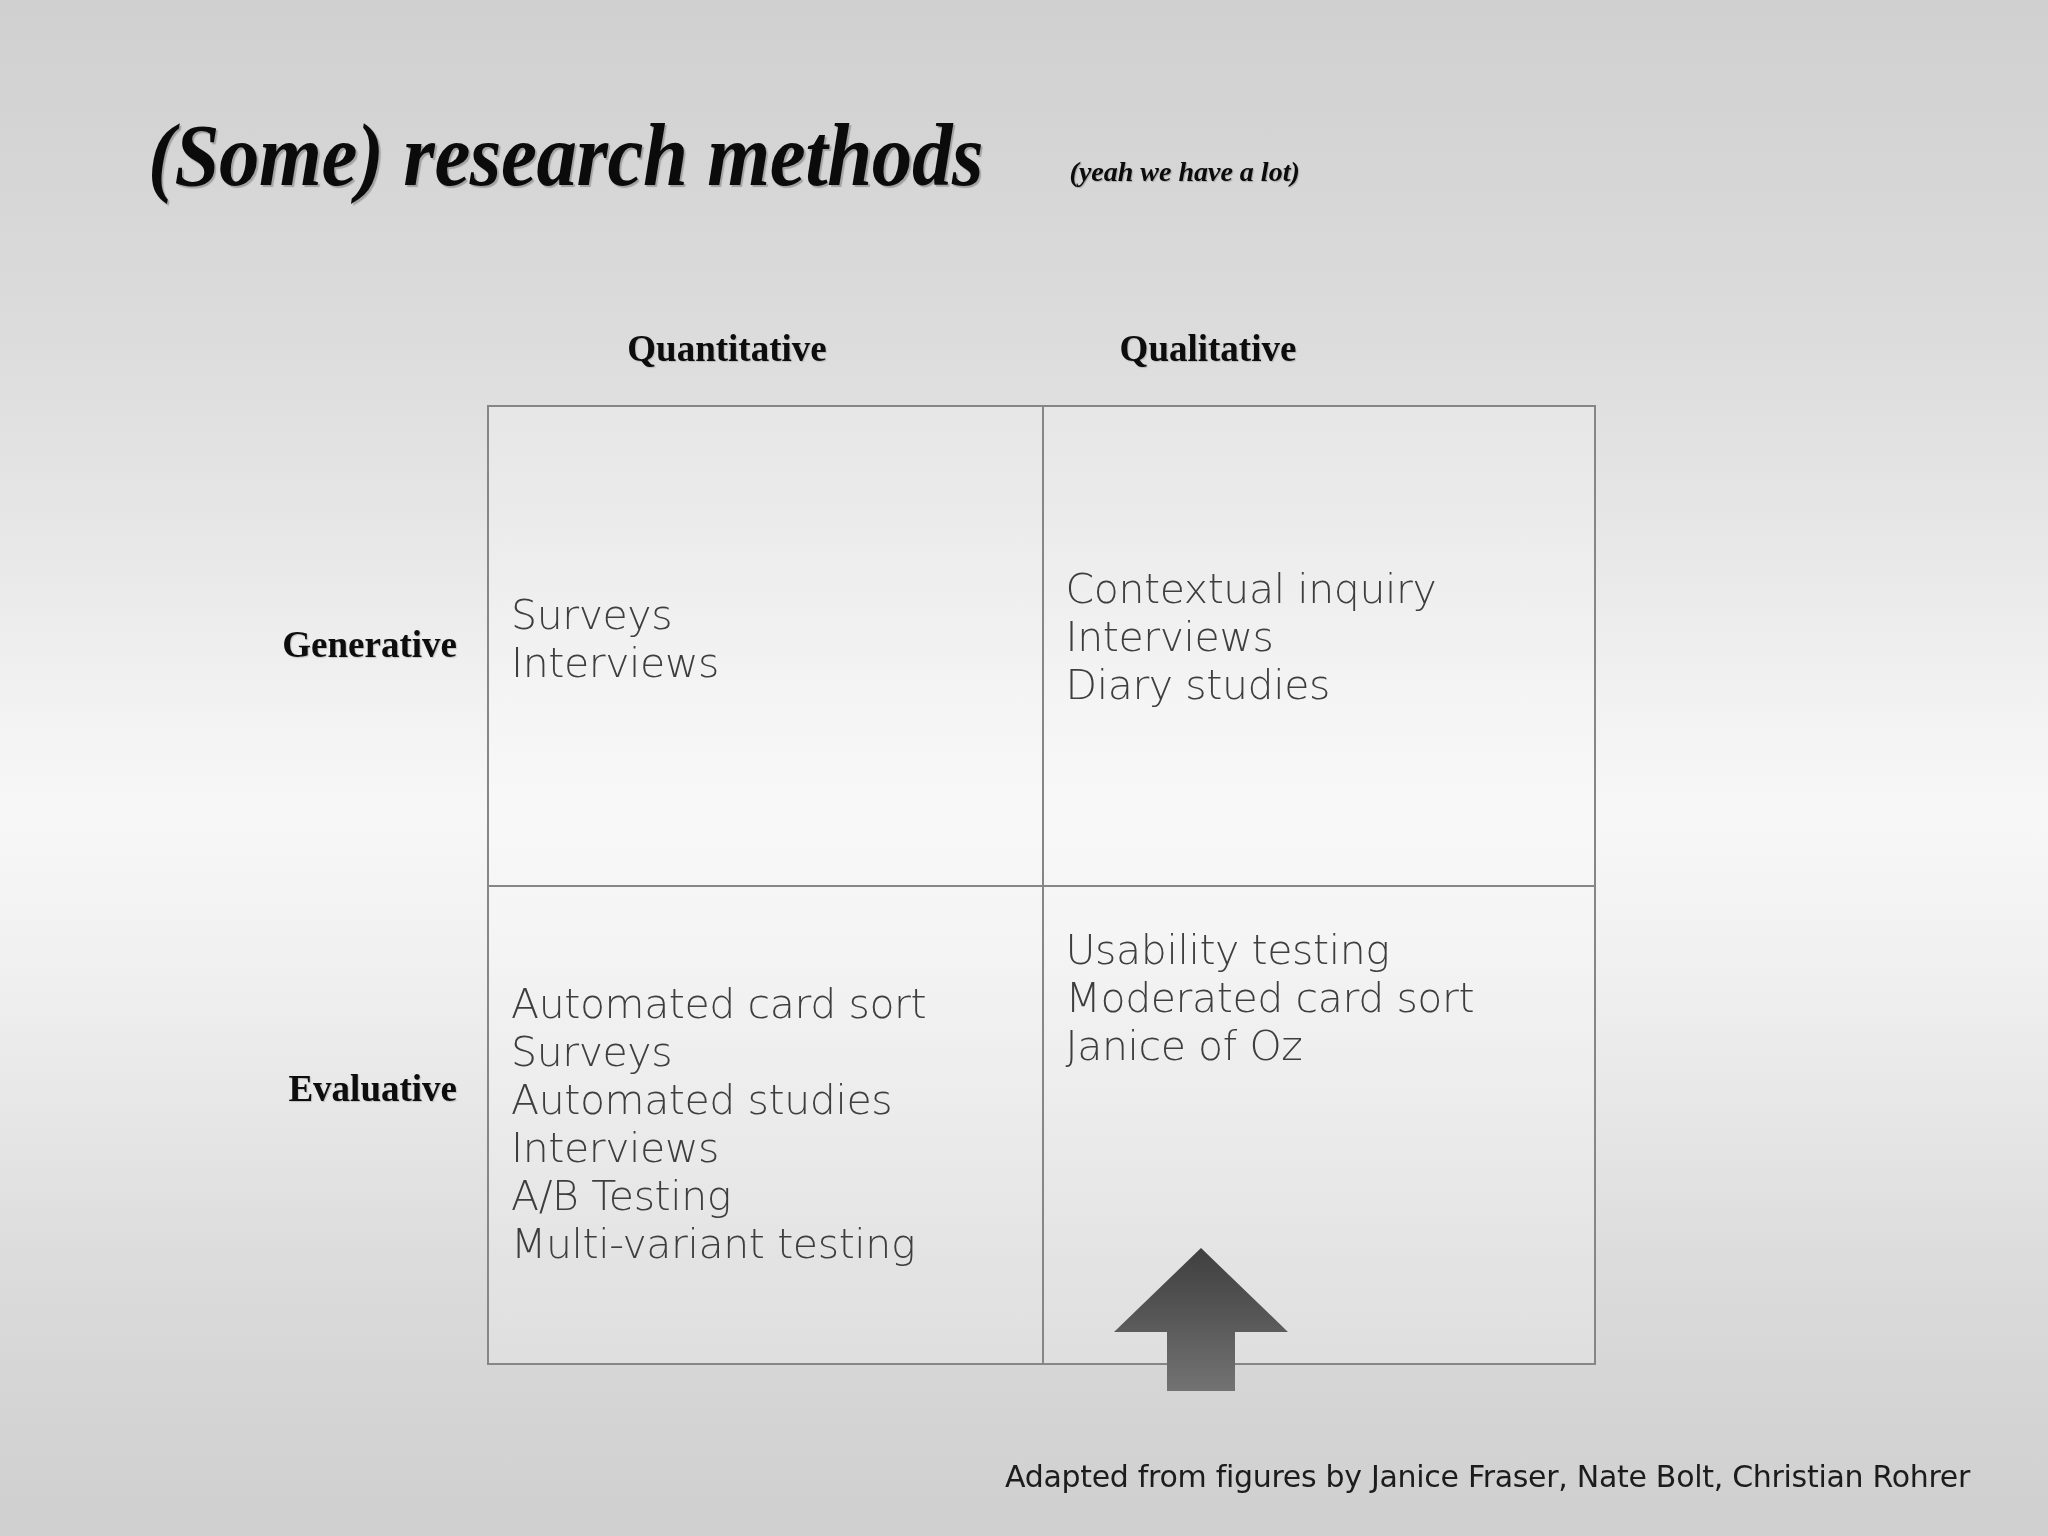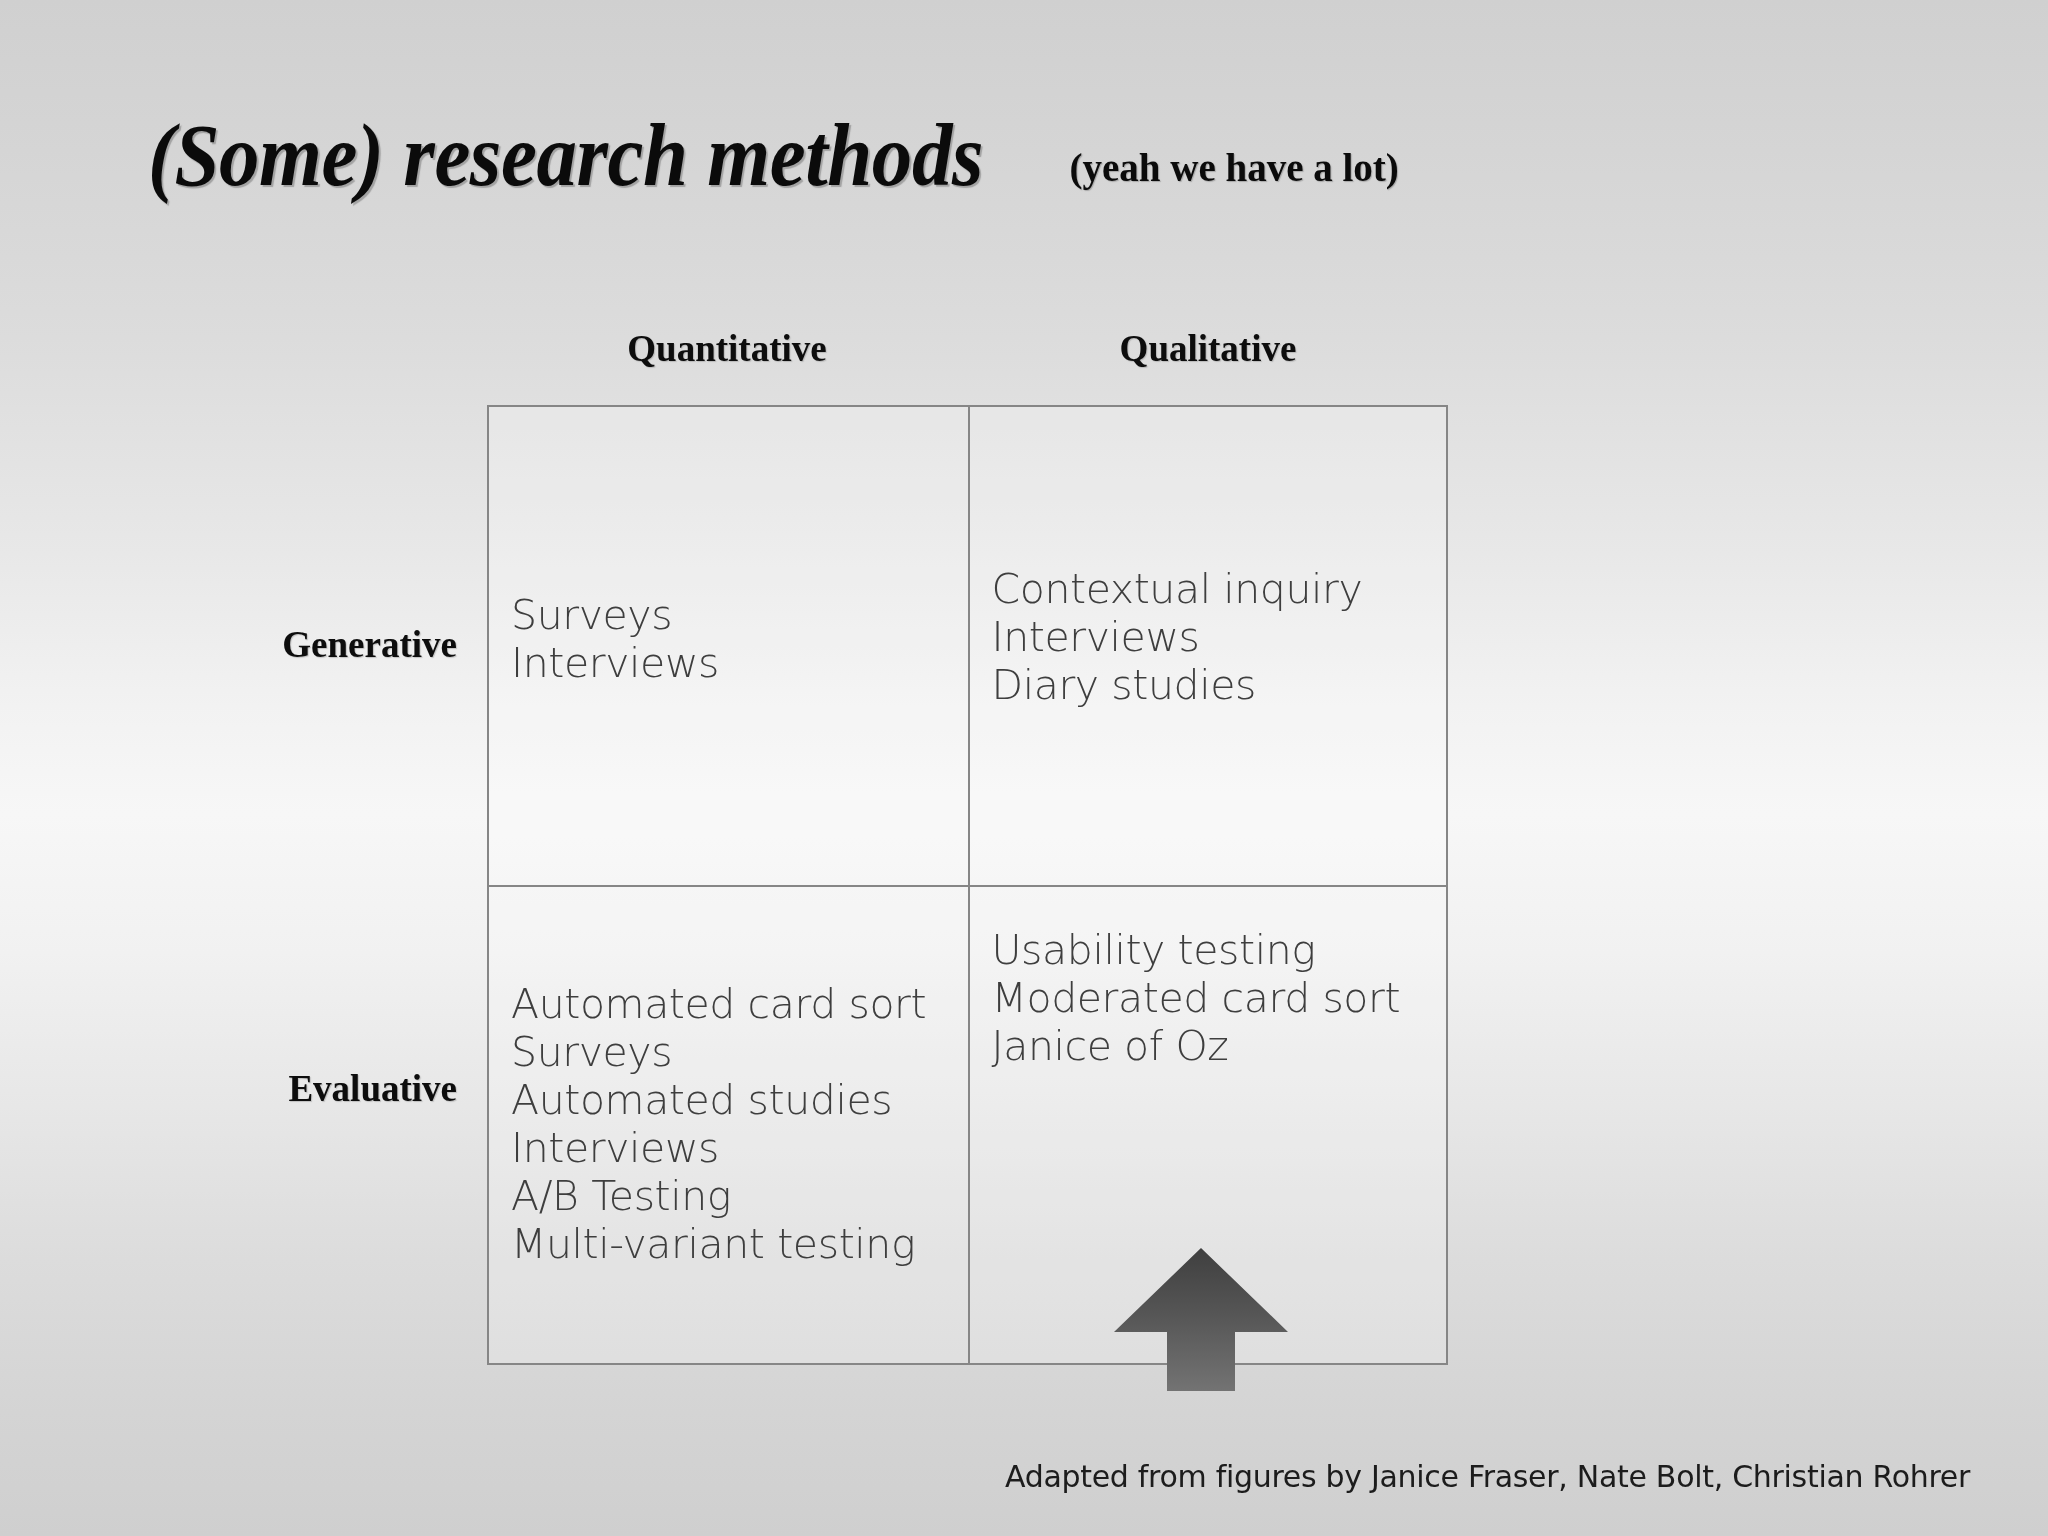--- a/index.html
+++ b/index.html
@@ -51,37 +51,38 @@
     letter-spacing: -0.5px;
     text-shadow: 2px 2px 1px rgba(120,120,120,0.55);
     transform: scaleX(0.92);
     transform-origin: left center;
     display: inline-block;
     vertical-align: baseline;
   }
   .title-sub {
     font-family: "Liberation Serif", "DejaVu Serif", serif;
     font-weight: bold;
-    font-size: 39px;
+    font-style: italic;
+    font-size: 28px;
     color: #0b0b0b;
     text-shadow: 1px 1px 1px rgba(120,120,120,0.5);
     display: inline-block;
     vertical-align: baseline;
     margin-left: 14px;
     position: relative;
     top: -4px;
     margin-top: 13px;
   }
 
   
   #matrix {
     position: absolute;
     left: 487px;
     top: 405px;
-    width: 961px;
+    width: 1109px;
     height: 960px;
   }
 
   
   .col-head {
     position: absolute;
     top: -78px;
     font-family: "Liberation Serif", "DejaVu Serif", serif;
     font-weight: bold;
     font-size: 37px;

